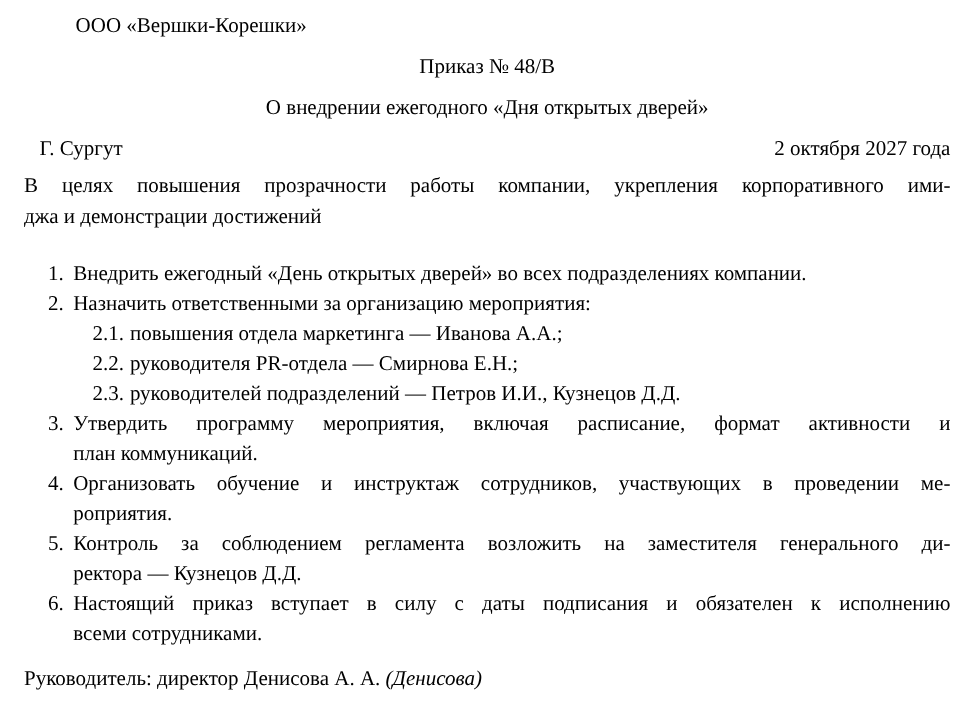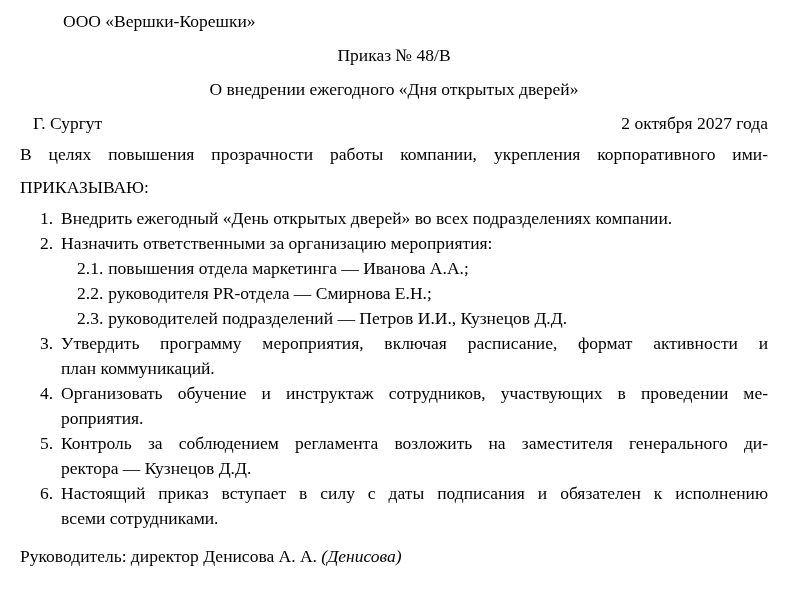--- a/index.html
+++ b/index.html
@@ -6,27 +6,27 @@
   body {
     width: 800px;
     height: 602px;
     background: #ffffff;
     color: #000000;
     font-family: "Liberation Serif", "DejaVu Serif", serif;
     font-size: 17.5px;
     line-height: 26px;
     overflow: hidden;
   }
-  .page { padding: 8px 32px 0 20px; }
+  .page { padding: 8px 8px 0 20px; }
 
   .company   { padding-left: 43px; margin-bottom: 8px; }
   .center    { text-align: center; margin-bottom: 8px; }
   .cityrow   { display: flex; justify-content: space-between; margin-bottom: 5px; }
   .city      { padding-left: 13px; }
-  .preamble  { margin-bottom: 7px; }
+  .preamble  { margin-bottom: 22px; }
   .decree    { margin-bottom: 6px; }
 
   .list      { line-height: 25px; }
   .item      { position: relative; padding-left: 41px; }
   .item .num { position: absolute; left: 20px; top: 0; }
   .item.sub  { padding-left: 57px; }
   .subnum    { margin-right: 5px; }
 
   .just {
     text-align: justify;
@@ -47,23 +47,23 @@
 
   <div class="center">О внедрении ежегодного «Дня открытых дверей»</div>
 
   <div class="cityrow">
     <span class="city">Г. Сургут</span>
     <span>2 октября 2027 года</span>
   </div>
 
   <div class="preamble">
     <div class="just">В целях повышения прозрачности работы компании, укрепления корпоративного ими-</div>
+    <div>джа и демонстрации достижений</div>
   </div>
 
-  <div class="decree">ПРИКАЗЫВАЮ:</div>
 
   <div class="list">
 
     <div class="item">
       <span class="num">1.</span>
       <div>Внедрить ежегодный «День открытых дверей» во всех подразделениях компании.</div>
     </div>
 
     <div class="item">
       <span class="num">2.</span>

